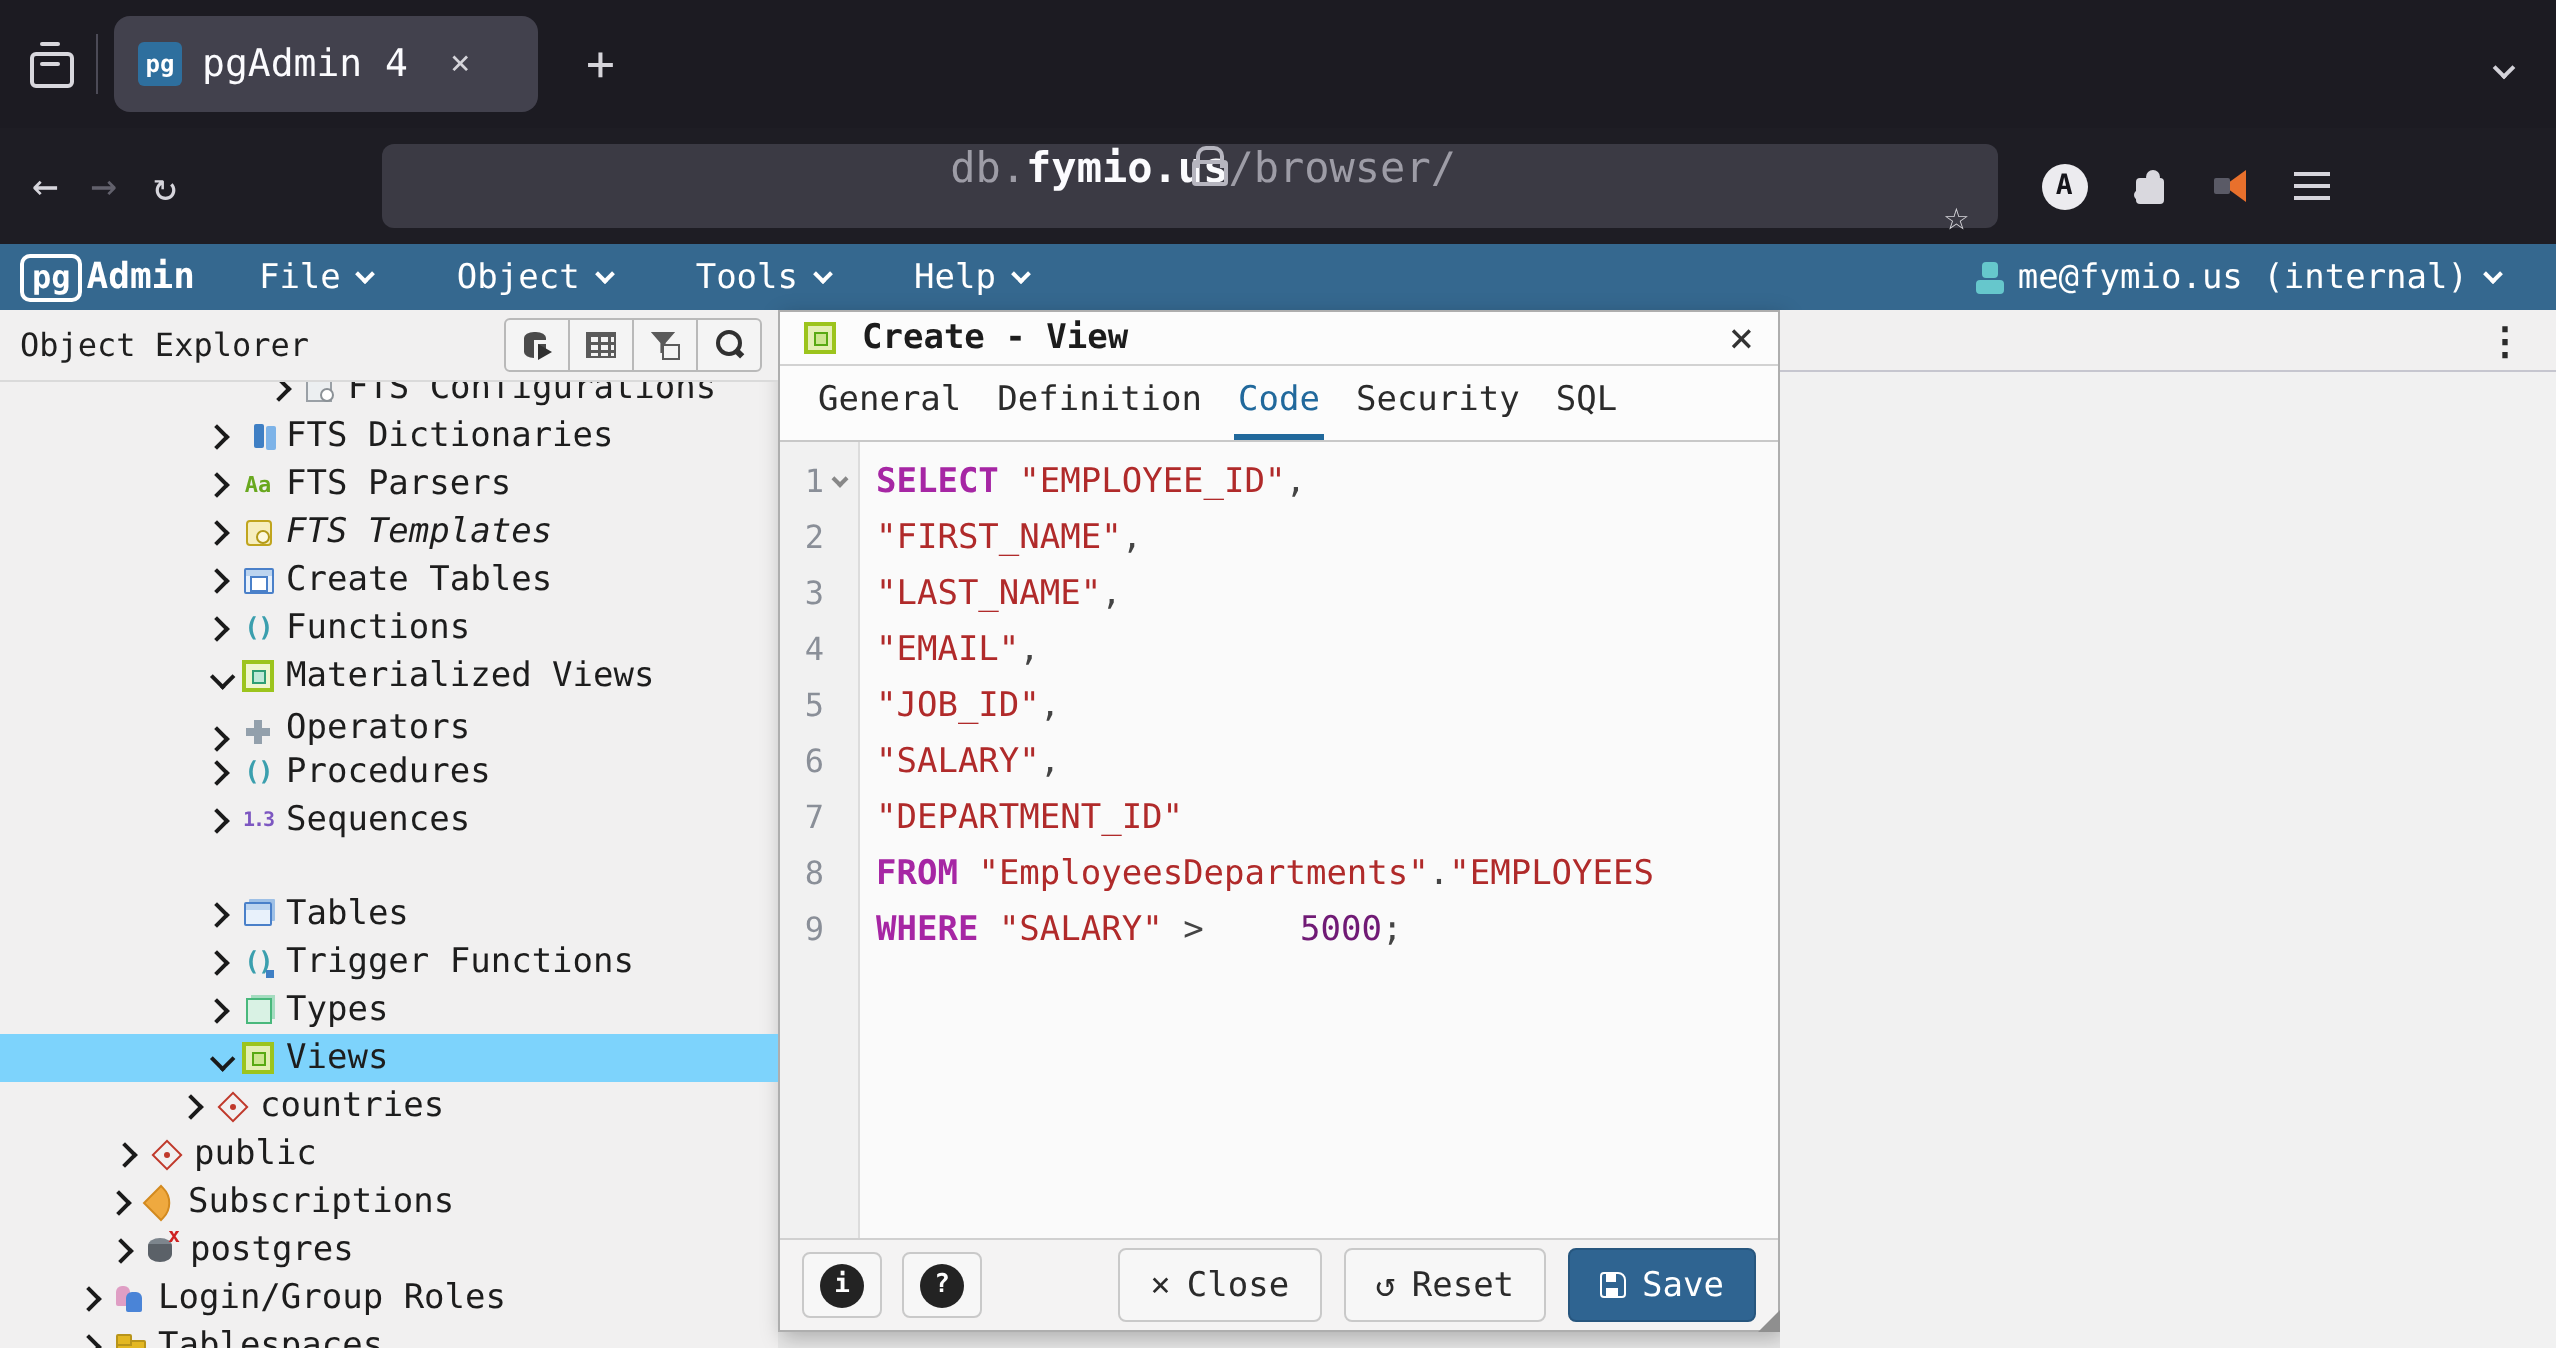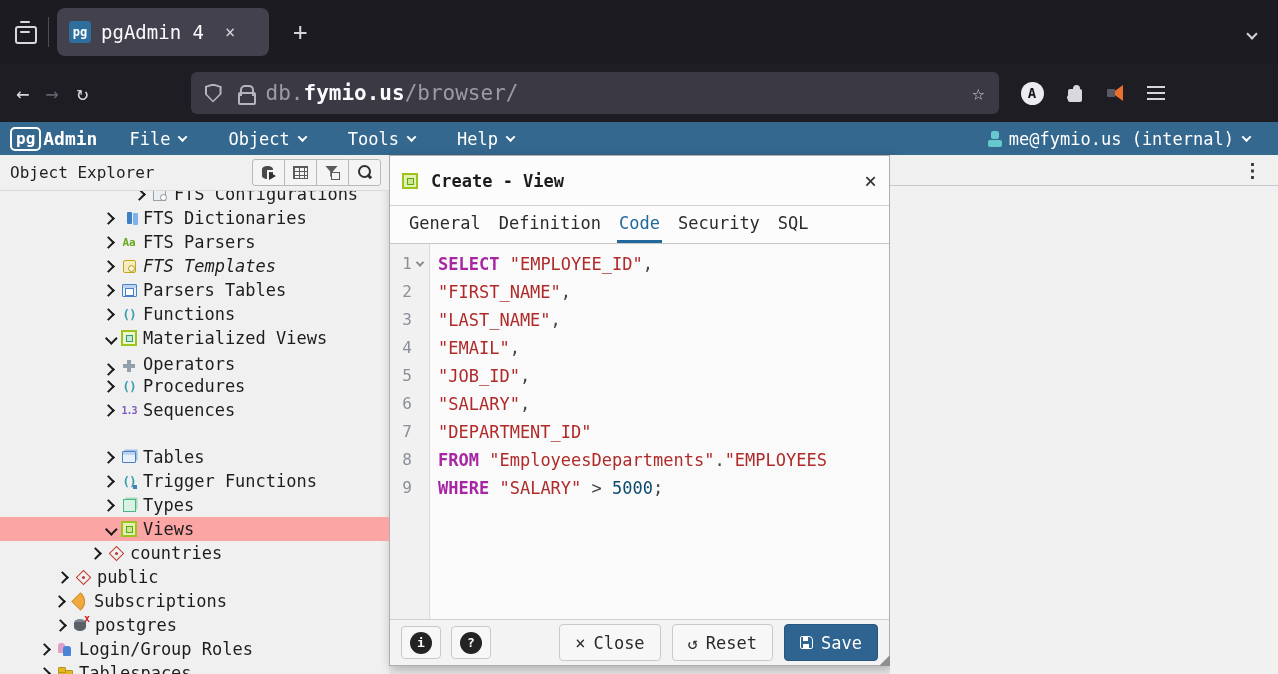--- a/index.html
+++ b/index.html
@@ -23,21 +23,21 @@
   .newtab { color:#d5d4da; font-size:24px; margin-left:16px; padding:0 8px; }
   .alltabs { margin-left:auto; margin-right:22px; }
   .chev { display:inline-block; width:8px; height:8px; border-right:2px solid #d3d2d9;
     border-bottom:2px solid #d3d2d9; transform:rotate(45deg); }
 
   .navbar { height:58px; background:#1e1d24; display:flex; align-items:center; }
   .nav-arrow { font-size:22px; color:#d6d5dc; margin-left:16px; }
   .nav-arrow.dim { color:#62616c; }
   .nav-reload { font-size:20px; color:#d6d5dc; margin-left:18px; }
   .urlbar { margin-left:102px; width:808px; height:42px; background:#3b3a44; border-radius:6px;
-    display:flex; align-items:center; padding:0 14px; }
+    display:flex; align-items:center; padding:0 14px;flex-direction:column; }
   .shield { position:relative; width:17px; height:19px; }
   .shield::before { content:''; position:absolute; inset:0; background:#b6b5bf;
     clip-path:polygon(50% 0,100% 14%,100% 55%,50% 100%,0 55%,0 14%); }
   .shield::after { content:''; position:absolute; inset:2px; background:#3b3a44;
     clip-path:polygon(50% 0,100% 14%,100% 55%,50% 100%,0 55%,0 14%); }
   .lock { position:relative; width:14px; height:18px; margin-left:16px; }
   .lock::before { content:''; position:absolute; left:2px; top:1px; width:10px; height:9px;
     border:2px solid #b6b5bf; border-bottom:none; border-radius:5px 5px 0 0; }
   .lock::after { content:''; position:absolute; left:0; top:8px; width:14px; height:9px;
     border:2px solid #b6b5bf; border-radius:2px; }
@@ -104,21 +104,21 @@
   .ti-filter::after { content:''; position:absolute; right:0; bottom:0; width:7px; height:6px;
     border:1.5px solid #5a5a5a; background:#f4f4f4; }
   .ti-search { position:relative; width:15px; height:15px; }
   .ti-search::before { content:''; position:absolute; left:1px; top:0; width:9px; height:9px;
     border:2px solid #303030; border-radius:50%; }
   .ti-search::after { content:''; position:absolute; left:10px; top:10px; width:5px; height:2.5px;
     background:#303030; transform:rotate(45deg); }
 
   .tree { position:relative; z-index:1; margin-top:-9px; font-size:17px; color:#1d1d1d; }
   .trow { height:24px; display:flex; align-items:center; cursor:pointer; white-space:nowrap; }
-  .trow.sel { background:#fca5a5; }
+  .trow.sel { background:#7dd3fc; }
   .tchev { width:9px; height:9px; border-right:2.5px solid #1a1a1a; border-bottom:2.5px solid #1a1a1a;
     flex:none; margin-right:8px; }
   .tchev.right { transform:rotate(-45deg); }
   .tchev.down  { transform:rotate(45deg) translate(2px,-2px); }
   .ic { position:relative; width:16px; height:16px; flex:none; margin-right:6px; display:inline-flex;
     align-items:center; justify-content:center; }
 
   .ic-fts-conf::before { content:''; width:11px; height:12px; border:1.5px solid #9aa0a6; background:#eceff1; }
   .ic-fts-conf::after { content:''; position:absolute; right:1px; bottom:1px; width:5px; height:5px;
     border:1.5px solid #8b9196; border-radius:50%; background:#fff; }
@@ -162,42 +162,42 @@
   .ic-roles::after { content:''; position:absolute; left:6px; top:5px; width:8px; height:10px;
     background:#4a84d7; border-radius:3px 3px 1px 1px; }
   .ic-folder::before { content:''; position:absolute; left:1px; top:5px; width:13px; height:9px;
     background:#e3b722; border:1px solid #b8941a; border-radius:1px; }
   .ic-folder::after { content:''; position:absolute; left:1px; top:2px; width:6px; height:4px;
     background:#e3b722; border:1px solid #b8941a; border-radius:1px 1px 0 0; }
 
   
   .dialog { position:absolute; left:389px; top:0; width:501px; height:511px; background:#fcfcfc;
     border:1px solid #aeaeae; box-shadow:2px 3px 10px rgba(0,0,0,.25); display:flex; flex-direction:column; }
-  .dlg-header { height:50px; flex:none; display:flex; align-items:center; padding:0 12px;
+  .dlg-header { height:27px; flex:none; display:flex; align-items:center; padding:0 12px;
     border-bottom:1px solid #d2d2d2; }
   .dlg-title { font-size:17px; font-weight:bold; color:#1c1c1c; margin-left:7px; }
   .dlg-close { margin-left:auto; font-size:21px; color:#333; cursor:pointer; }
   .dlg-tabs { height:38px; flex:none; display:flex; align-items:flex-end; padding:0 10px;
     border-bottom:1px solid #c8c8c8; font-size:17px; color:#2b2b2b; }
   .dtab { padding:0 2px 7px 2px; margin:0 7px; cursor:pointer; border-bottom:3px solid transparent; }
   .dtab.active { color:#21699c; border-bottom-color:#21699c; }
   .code-wrap { flex:1; display:flex; background:#fafafa; overflow:hidden; font-size:17px; line-height:28px; }
   .gutter { width:40px; flex:none; background:#f1f1f1; border-right:1px solid #dcdcdc; padding-top:6px;
     color:#8a8f98; font-size:16px; }
   .grow { height:28px; display:flex; align-items:center; }
   .gnum { width:22px; text-align:right; }
   .gfold { width:16px; display:flex; justify-content:center; }
   .gfold .fchev { width:6px; height:6px; border-right:2px solid #888; border-bottom:2px solid #888;
     transform:rotate(45deg) translate(-1px,-1px); }
   .code-lines { padding:6px 0 0 8px; white-space:pre; color:#333; }
   .cline { height:28px; }
   .tk-kw { color:#a626a4; font-weight:bold; }
   .tk-str { color:#b02a2a; }
   .tk-pun { color:#444; }
-  .tk-num { color:#0c4a6e; }
+  .tk-num { color:#701a75;margin-left:38px; }
   .dlg-footer { height:46px; flex:none; border-top:1px solid #d0d0d0; background:#f4f3f3;
     display:flex; align-items:center; padding:0 11px; position:relative; }
   .icon-btn { width:40px; height:33px; border:1px solid #c9c9c9; border-radius:4px; background:#f7f7f7;
     display:flex; align-items:center; justify-content:center; margin-right:10px; cursor:pointer; }
   .blk-circle { width:22px; height:22px; border-radius:50%; background:#232323; color:#fff;
     font-size:13px; font-weight:bold; display:flex; align-items:center; justify-content:center; }
   .foot-right { margin-left:auto; display:flex; gap:11px; }
   .btn { height:37px; border:1px solid #c9c9c9; border-radius:4px; background:#f7f7f7; color:#2b2b2b;
     font-size:17px; padding:0 15px; display:flex; align-items:center; gap:8px; cursor:pointer;
     font-family:inherit; }
@@ -313,21 +313,21 @@
           <span>FTS Parsers</span>
         </div>
         <div class="trow" style="padding-left: 104px; font-style: italic;">
           <span class="tchev right"></span>
           <span class="ic ic-fts-tmpl"></span>
           <span>FTS Templates</span>
         </div>
         <div class="trow" style="padding-left: 104px;">
           <span class="tchev right"></span>
           <span class="ic ic-ftable"></span>
-          <span>Parsers Tables</span>
+          <span>Create Tables</span>
         </div>
         <div class="trow" style="padding-left: 104px;">
           <span class="tchev right"></span>
           <span class="ic ic-fn">()</span>
           <span>Functions</span>
         </div>
         <div class="trow" style="padding-left: 104px;">
           <span class="tchev down"></span>
           <span class="ic ic-mview"></span>
           <span>Materialized Views</span>

